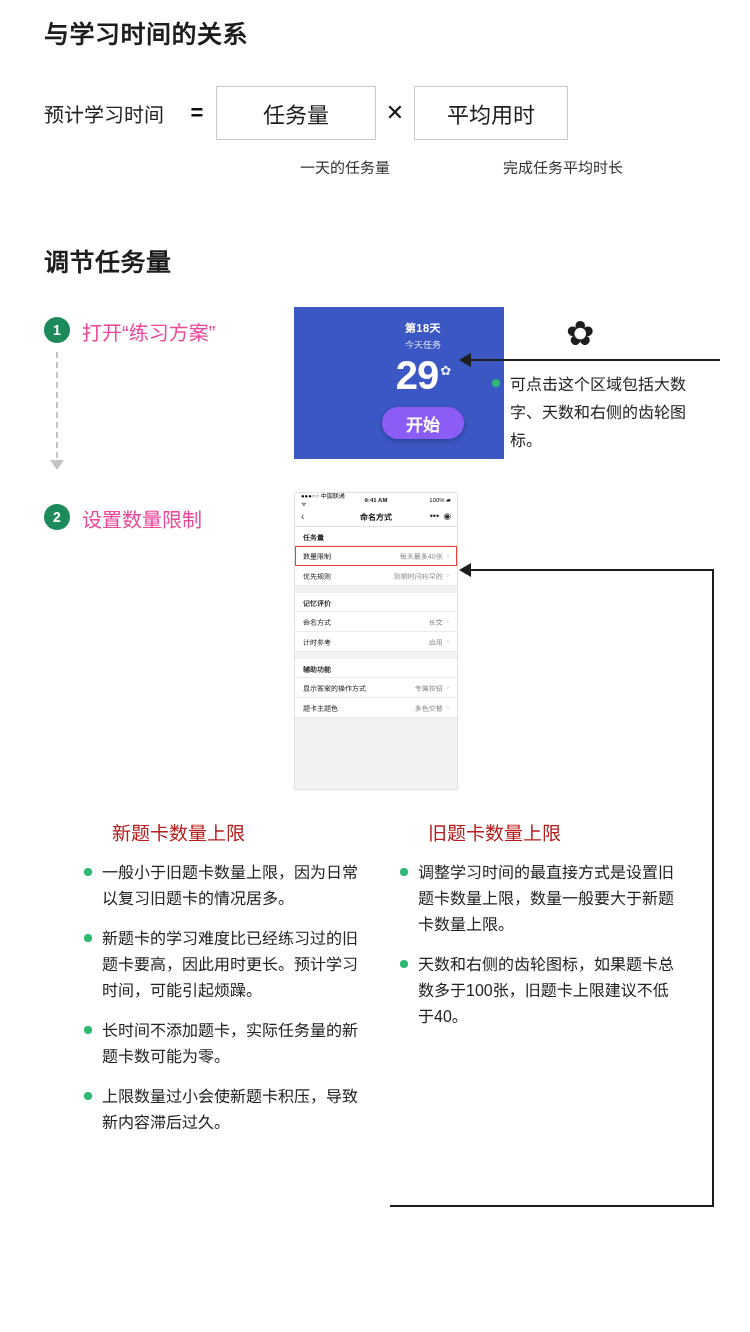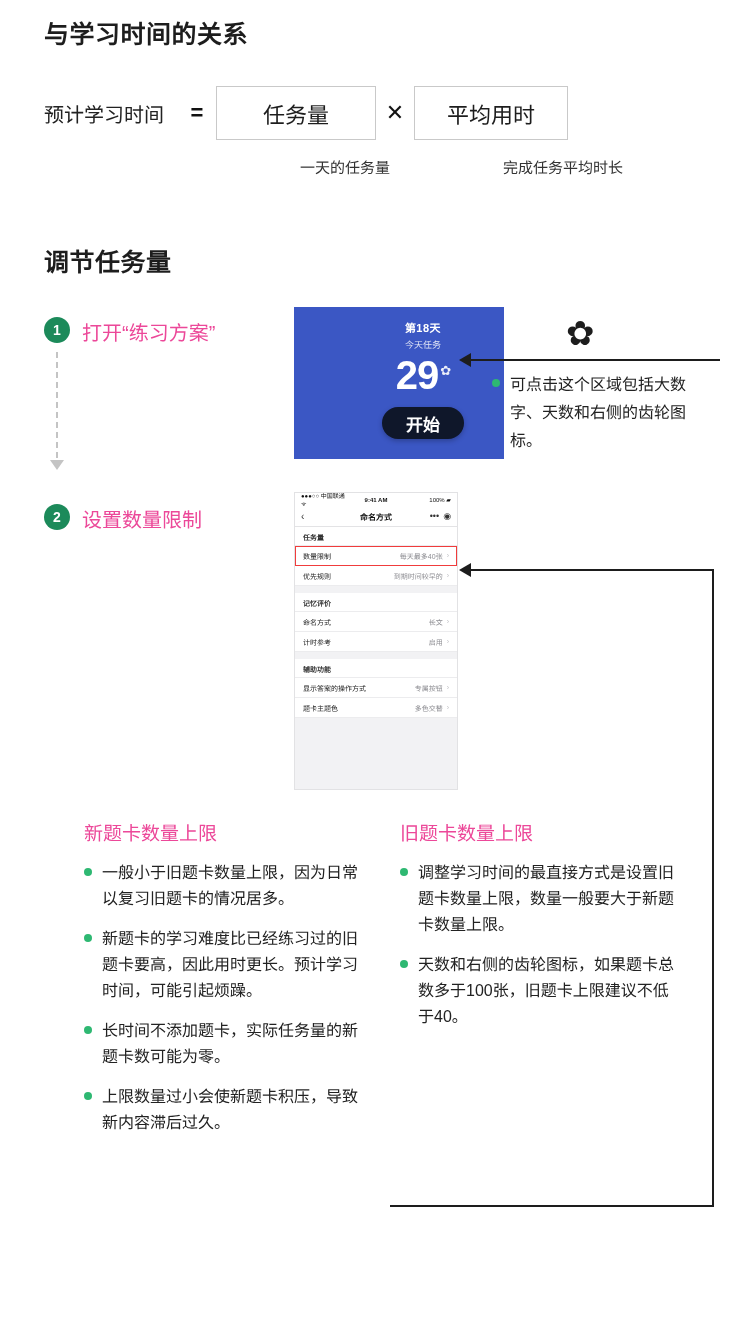--- a/index.html
+++ b/index.html
@@ -154,21 +154,21 @@
     font-size: 13px;
     vertical-align: super;
     margin-left: 2px;
     opacity: .9;
   }
   .app-card .start-btn {
     margin: 12px auto 0;
     width: 82px;
     height: 32px;
     border-radius: 16px;
-    background: #0f172a;
+    background: #8b5cf6;
     color: #fff;
     font-size: 17px;
     font-weight: bold;
     display: flex;
     align-items: center;
     justify-content: center;
     box-shadow: 0 2px 5px rgba(0,0,0,0.25);
   }
 
   
@@ -325,21 +325,22 @@
     width: 0; height: 0;
     border-top: 7px solid transparent;
     border-bottom: 7px solid transparent;
     border-right: 12px solid #1d1d1d;
   }
 
   
   .col-heading {
     position: absolute;
     font-size: 19px;
-    color: #ec4899;
+    color: #b91c1c;
+    margin-left: 28px;
   }
   #col1-heading { left: 84px; top: 818px; }
   #col2-heading { left: 400px; top: 818px; }
 
   .col-list {
     position: absolute;
     width: 276px;
   }
   #col1-list { left: 84px; top: 860px; }
   #col2-list { left: 400px; top: 860px; }

